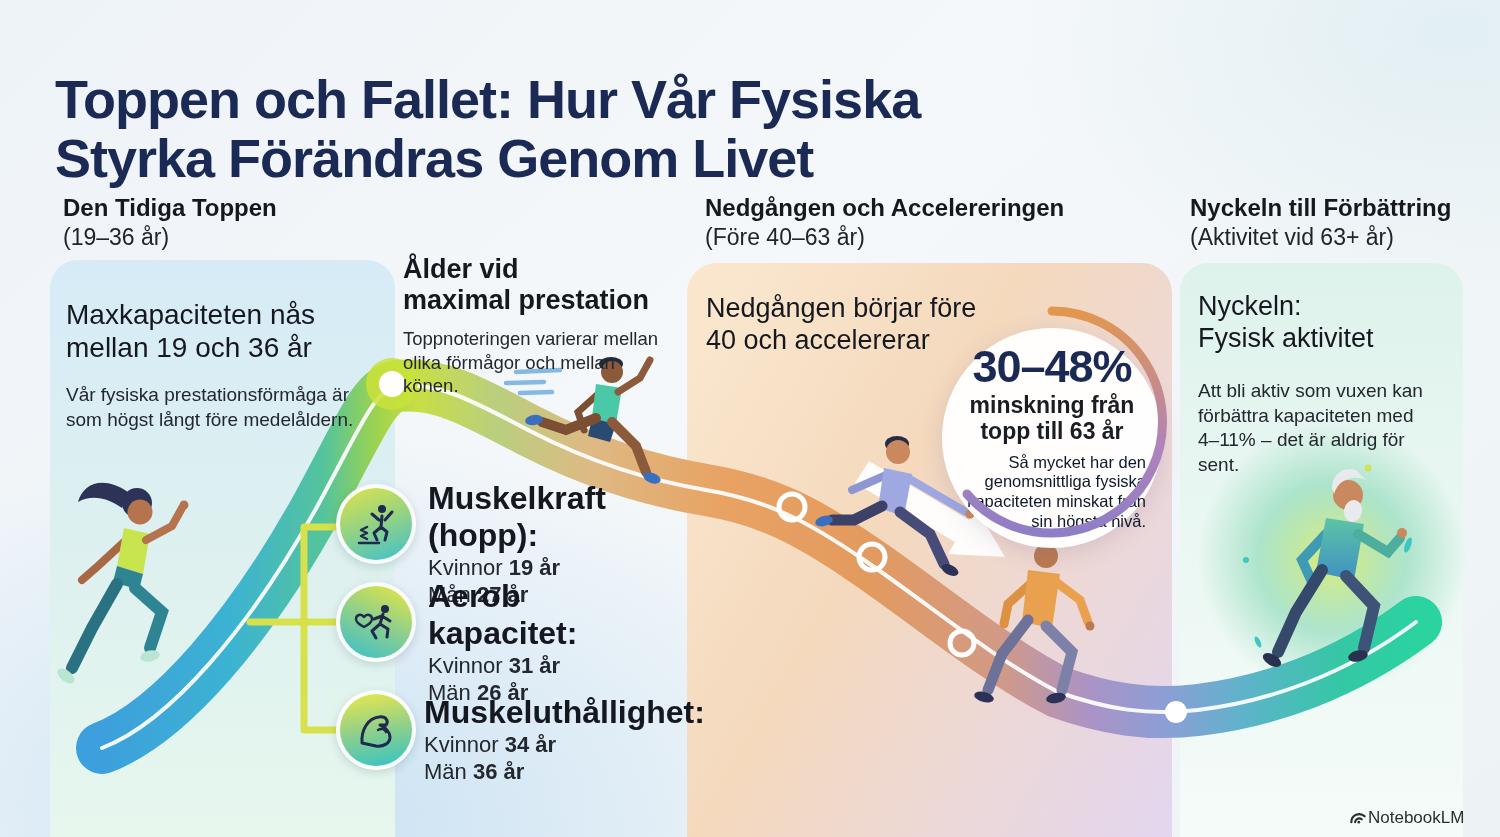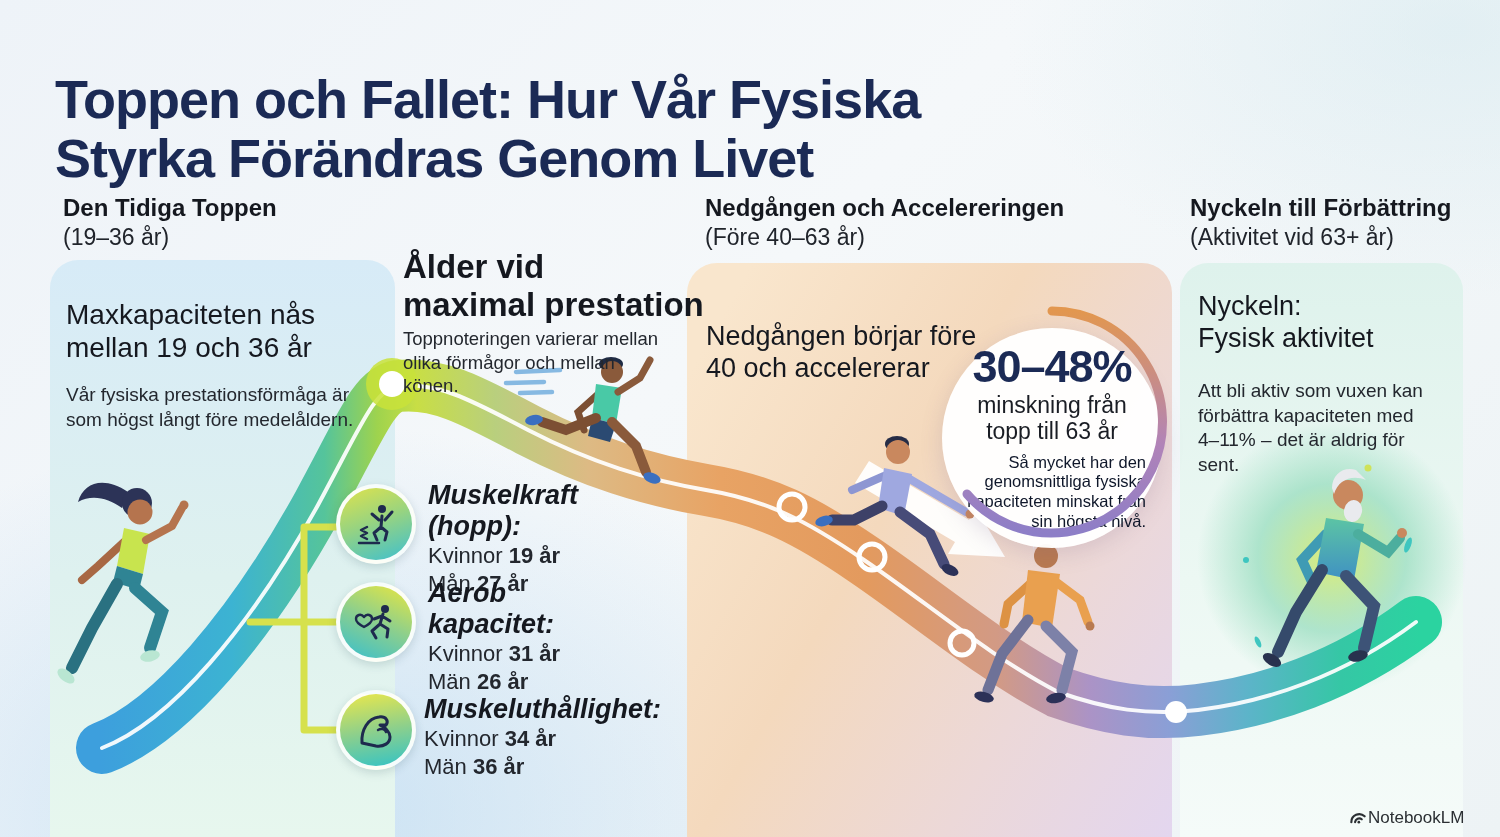--- a/index.html
+++ b/index.html
@@ -25,45 +25,45 @@
   .txt{position:absolute;color:#23272e;}
   #title{left:55px;top:34px;color:#1b2a55;font-size:54px;line-height:1.1;font-weight:800;letter-spacing:-1px;margin-top:36px;}
   .colhead{font-size:24px;font-weight:700;color:#15181f;line-height:1.2;}
   .colsub{font-size:23px;font-weight:400;color:#20242b;line-height:1.25;}
   .card-title{font-weight:400;color:#15181f;}
   .body-text{font-weight:400;color:#23272e;margin-top:11px;}
 
   #early-title{left:66px;top:298px;width:310px;font-size:28px;line-height:1.18;}
   #early-body{left:66px;top:372px;width:300px;font-size:19px;line-height:1.3;}
 
-  #peakages-title{left:403px;top:248px;font-size:33px;line-height:1.15;font-weight:700;color:#15181f;}
+  #peakages-title{left:403px;top:254px;font-size:27px;line-height:1.15;font-weight:700;color:#15181f;}
   #peakages-body{left:403px;top:316px;width:265px;font-size:18.5px;line-height:1.28;}
 
   .icon-circle{position:absolute;width:80px;height:80px;border-radius:50%;
     border:4px solid rgba(255,255,255,.95);box-shadow:0 3px 10px rgba(40,80,90,.18);box-sizing:border-box;
     display:flex;align-items:center;justify-content:center;}
   #icon-jump{left:336px;top:484px;background:linear-gradient(160deg,#d3e055 8%,#9ad47e 45%,#46c1c8 95%);}
   #icon-aerobic{left:336px;top:582px;background:linear-gradient(205deg,#d7e24e 10%,#8ccf8d 50%,#3fc0c8 95%);}
   #icon-muscle{left:336px;top:690px;background:linear-gradient(170deg,#dde454 8%,#8fd08a 50%,#3cc4c0 95%);}
   .ageblock{position:absolute;}
-  .ageblock .label{font-size:27px;font-weight:700;color:#15181f;line-height:1.15;font-style:italic;}
+  .ageblock .label{font-size:32px;font-weight:700;color:#15181f;line-height:1.15;}
   .ageblock .row{font-size:22px;color:#23272e;line-height:1.25;}
   .ageblock .row b{font-weight:700;}
   #age-1{left:428px;top:480px;width:160px;}
   #age-2{left:428px;top:578px;width:150px;}
   #age-3{left:424px;top:694px;width:230px;}
 
-  #decline-title{left:706px;top:292px;width:275px;font-size:27px;line-height:1.2;margin-top:28px;}
+  #decline-title{left:706px;top:292px;width:275px;font-size:27px;line-height:1.2;}
   #decline-body{left:706px;top:366px;width:235px;font-size:19px;line-height:1.3;}
 
   #stat-circle{position:absolute;left:942px;top:328px;width:220px;height:220px;border-radius:50%;
     background:rgba(255,255,255,.96);box-shadow:0 6px 22px rgba(110,90,140,.18);
     display:flex;flex-direction:column;align-items:center;justify-content:center;text-align:center;}
   #stat-value{font-size:45px;font-weight:800;color:#1b2a55;letter-spacing:-1px;line-height:1;}
-  #stat-label{font-size:23px;font-weight:400;color:#1a1d24;line-height:1.12;width:175px;margin-top:4px;}
+  #stat-label{font-size:23px;font-weight:700;color:#1a1d24;line-height:1.12;width:175px;margin-top:4px;}
   #stat-body{font-size:16.5px;color:#0f172a;line-height:1.2;width:188px;margin-top:8px;text-align:right;}
   #stat-ring{position:absolute;left:932px;top:302px;}
 
   #key-title{left:1198px;top:290px;width:240px;font-size:27px;line-height:1.2;}
   #key-body{left:1198px;top:368px;width:240px;font-size:19px;line-height:1.3;}
 
   #watermark{position:absolute;left:1348px;top:808px;display:flex;align-items:center;color:#2b2f33;}
   #watermark .wm-text{font-size:17px;font-weight:500;}
 </style>
 </head>

